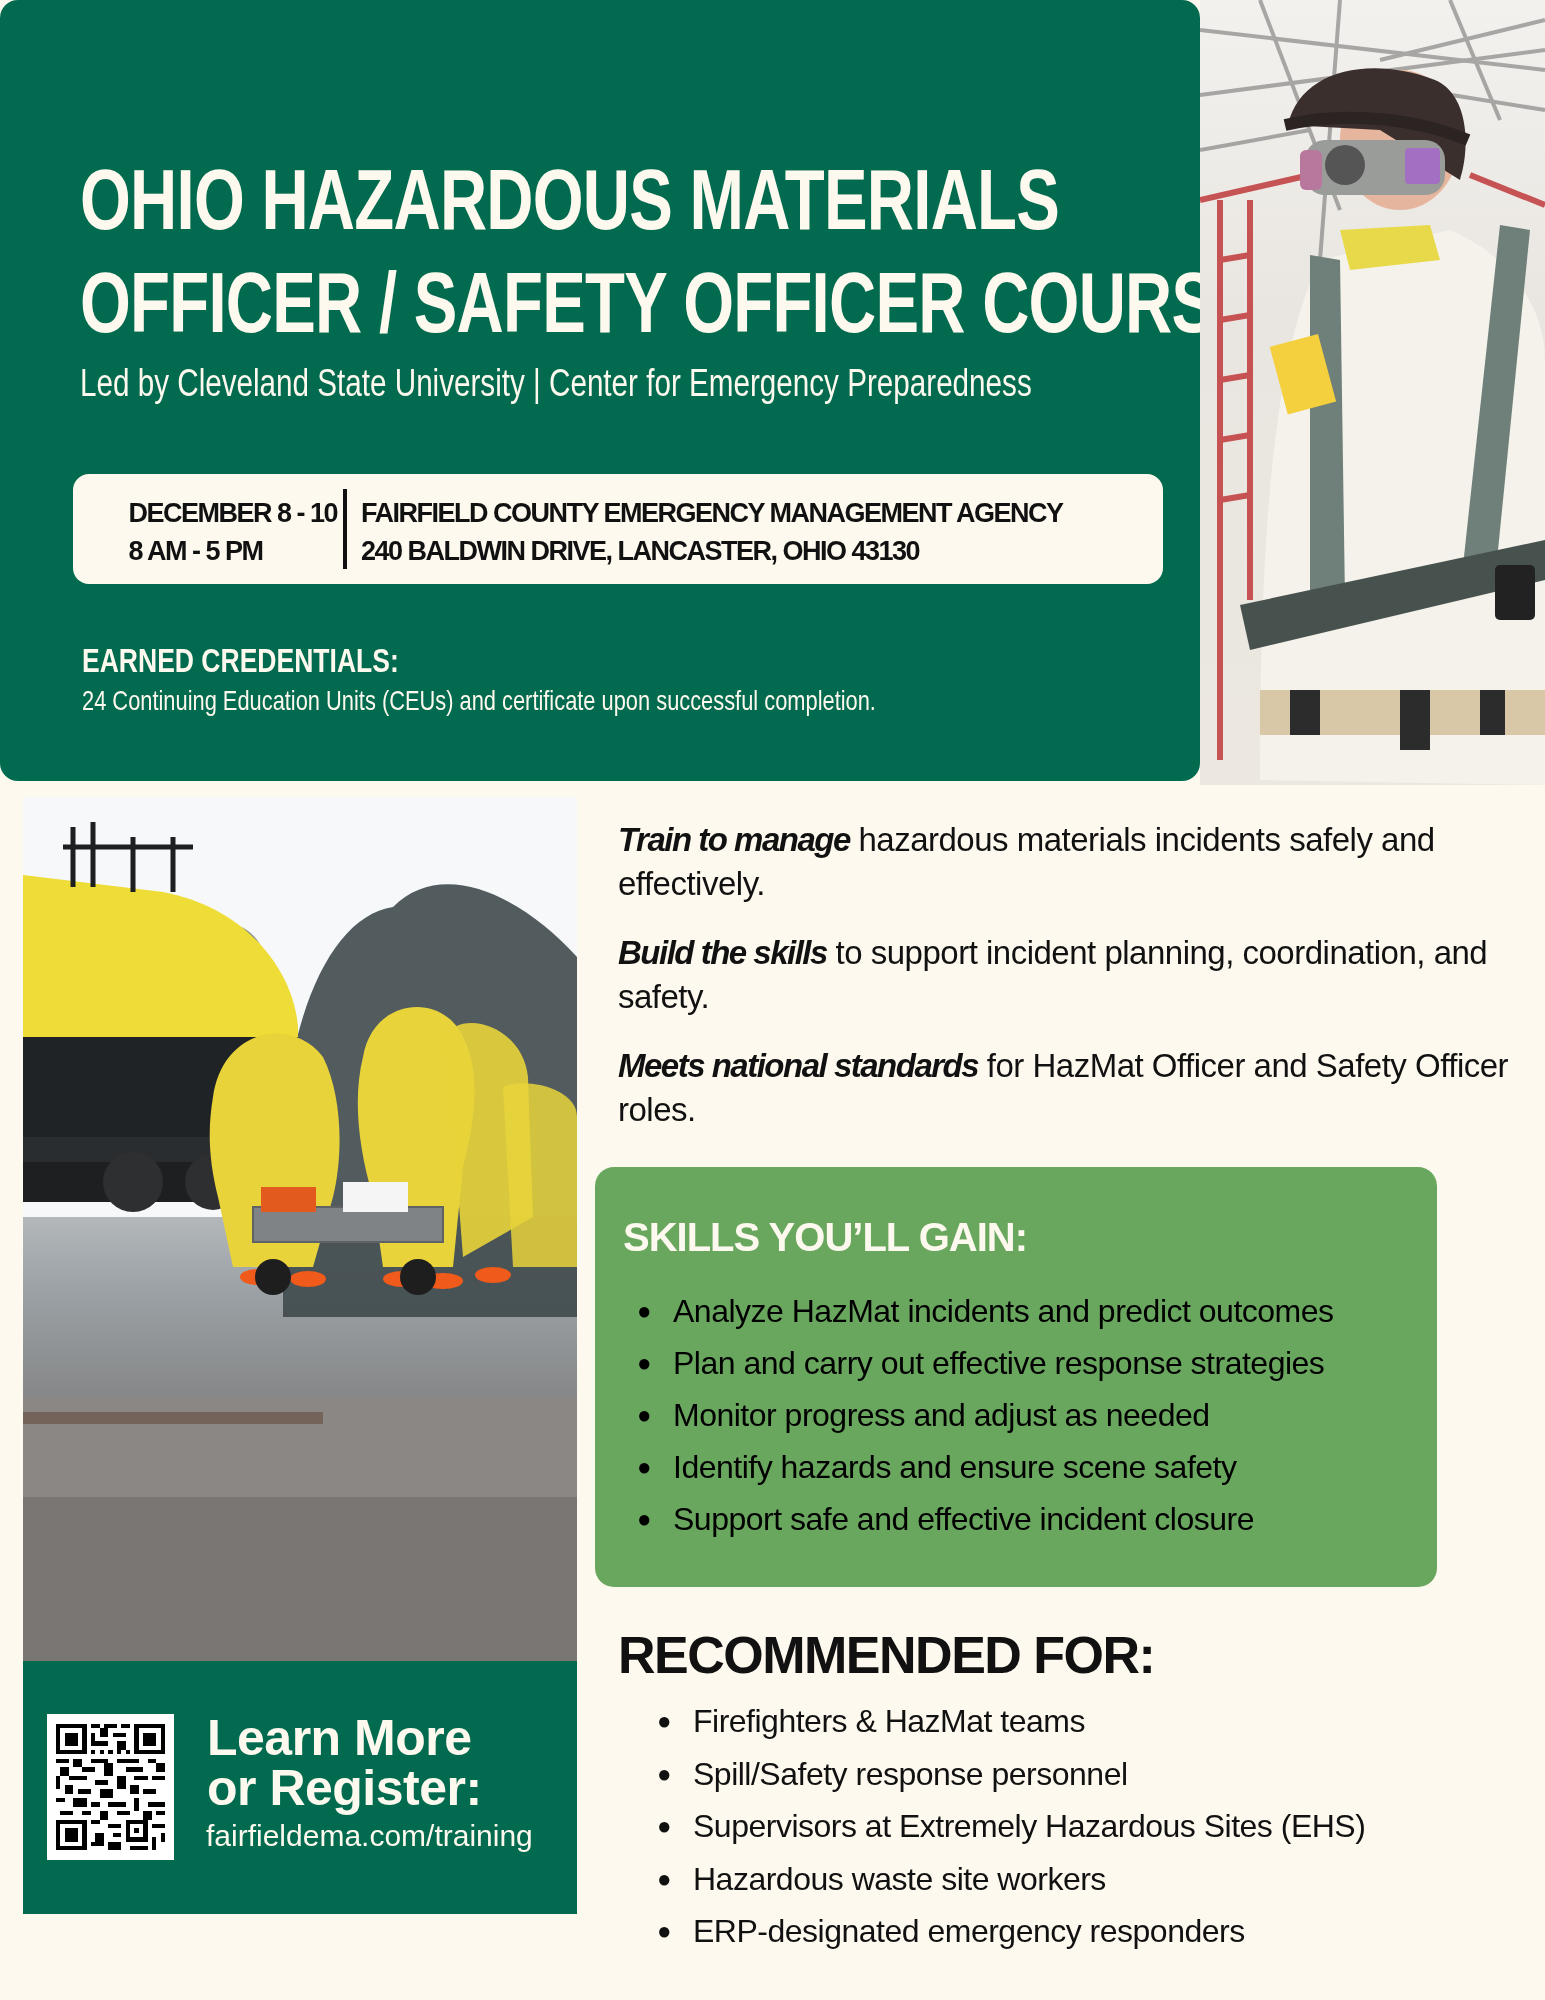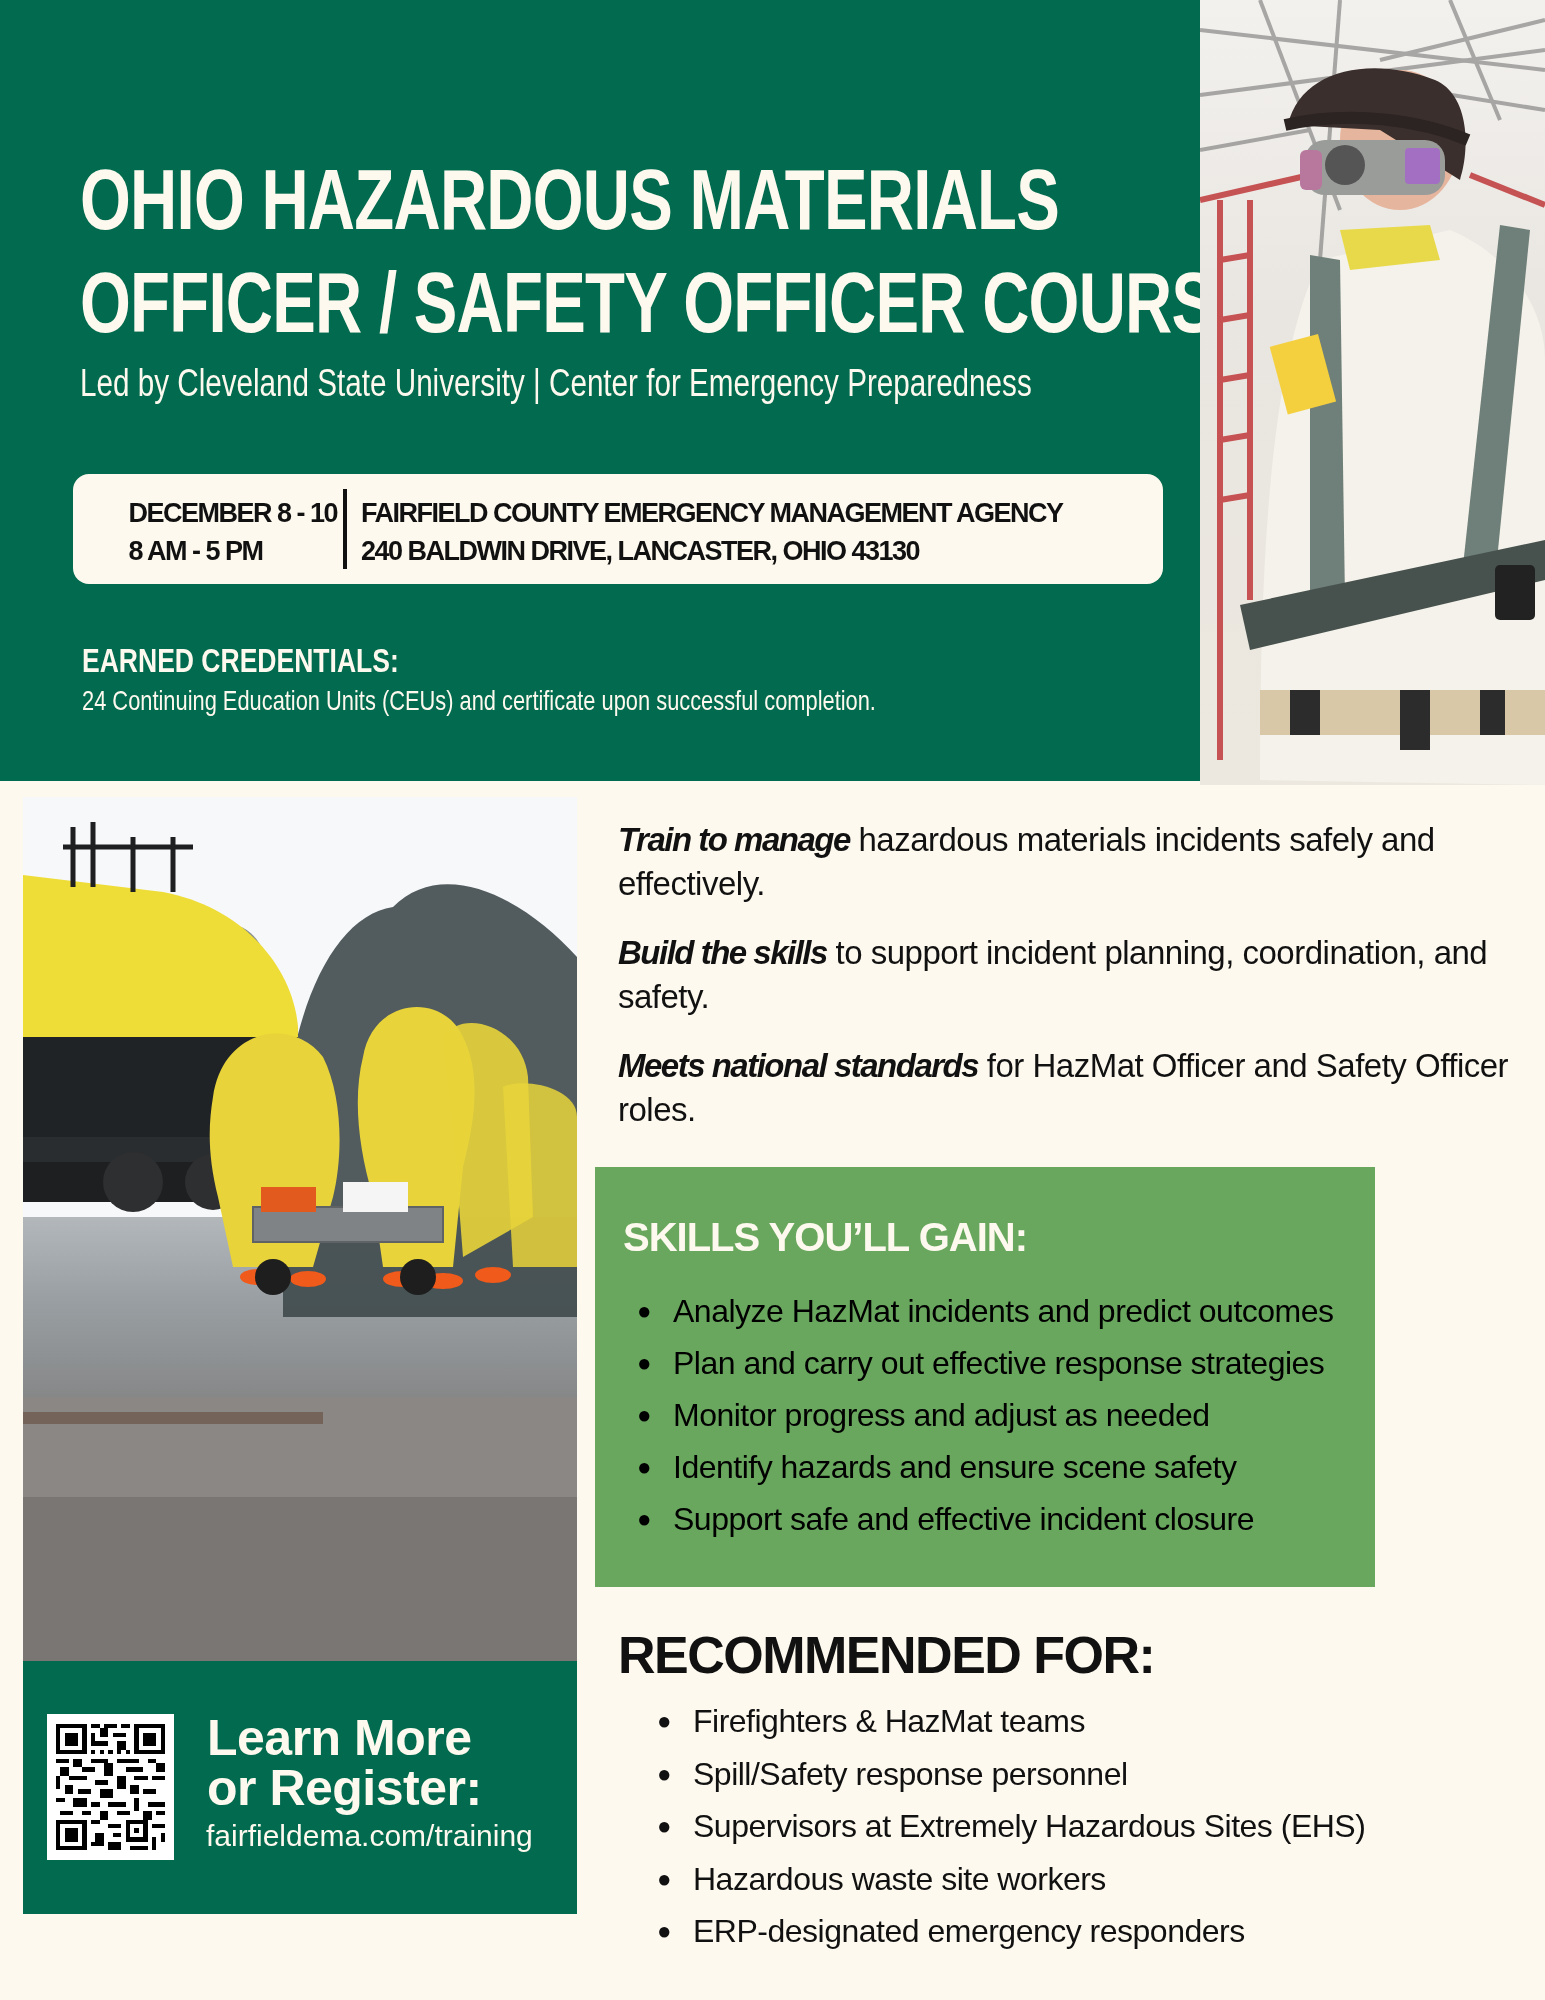--- a/index.html
+++ b/index.html
@@ -1,19 +1,19 @@
 <!DOCTYPE html>
 <html><head>
 <meta charset="utf-8">
 <style>
   * { box-sizing: border-box; margin: 0; padding: 0; }
   html, body { width: 1545px; height: 2000px; overflow: hidden; }
   body { background: #fdf9ee; font-family: "Liberation Sans", sans-serif; position: relative; color: #111; }
 
-  .header { position: absolute; left: 0; top: 0; width: 1200px; height: 781px; background: #026a4e; }
+  .header { position: absolute; left: 0; top: 0; width: 1200px; height: 781px; background: #026a4e; border-radius: 18px; }
   .title { position: absolute; left: 80px; top: 148px; width: 1110px; color: #fdf9ee;
     font-family: "Liberation Sans", sans-serif; font-weight: 700; font-size: 86px; line-height: 103px;
     letter-spacing: -1px; transform: scaleX(0.76); transform-origin: left top; white-space: nowrap; }
   .subtitle { position: absolute; left: 80px; top: 362px; color: #fdf9ee; font-size: 38px;
     transform: scaleX(0.78); transform-origin: left top; white-space: nowrap; }
 
   .info-box { position: absolute; left: 73px; top: 474px; width: 1090px; height: 110px; background: #fdf9ee;
     border-radius: 16px; }
   .info-left { position: absolute; right: 826px; top: 20px; text-align: left; font-weight: 700; font-size: 27px;
     line-height: 38px; letter-spacing: -1.5px; white-space: nowrap; }
@@ -30,21 +30,21 @@
   .photo-worker { position: absolute; left: 1200px; top: 0; width: 345px; height: 785px; overflow: hidden;
     background: linear-gradient(180deg, #f3f1ee 0%, #e9e6e1 40%, #ece8df 100%); }
   .photo-hazmat { position: absolute; left: 23px; top: 797px; width: 554px; height: 905px; overflow: hidden;
     background: linear-gradient(180deg, #fbfbfb 0%, #f1f2f4 25%, #9aa0a4 55%, #6e6a66 80%, #85817d 100%); }
 
   
   .intro { position: absolute; left: 618px; top: 818px; width: 900px; font-size: 33px; line-height: 44px; color: #111; }
   .intro p { margin-bottom: 25px; letter-spacing: -0.5px; }
   .intro b { font-style: italic; font-weight: 700; letter-spacing: -1.5px; }
 
-  .skills { position: absolute; left: 595px; top: 1167px; width: 780px; height: 420px; background: #6aa75e; }
+  .skills { position: absolute; left: 595px; top: 1167px; width: 842px; height: 420px; background: #6aa75e; border-radius: 19px; }
   .skills-heading { position: absolute; left: 28px; top: 48px; color: #fdf9ee; font-weight: 700; font-size: 40px;
     letter-spacing: -1px; white-space: nowrap; }
   .skills-list { position: absolute; left: 40px; top: 118px; list-style: none; }
   .skills-list li { color: #000000; font-size: 32px; line-height: 51px; white-space: nowrap; letter-spacing: -0.5px; }
   .bullet { display: inline-block; width: 38px; font-size: 24px; vertical-align: 3px; padding-left: 2px; }
 
   .rec-heading { position: absolute; left: 618px; top: 1625px; font-weight: 700; font-size: 52px; letter-spacing: -1.5px;
     white-space: nowrap; }
   .rec-list { position: absolute; left: 655px; top: 1695px; list-style: none; }
   .rec-list li { font-size: 32px; line-height: 51.5px; white-space: nowrap; letter-spacing: -0.5px; }

